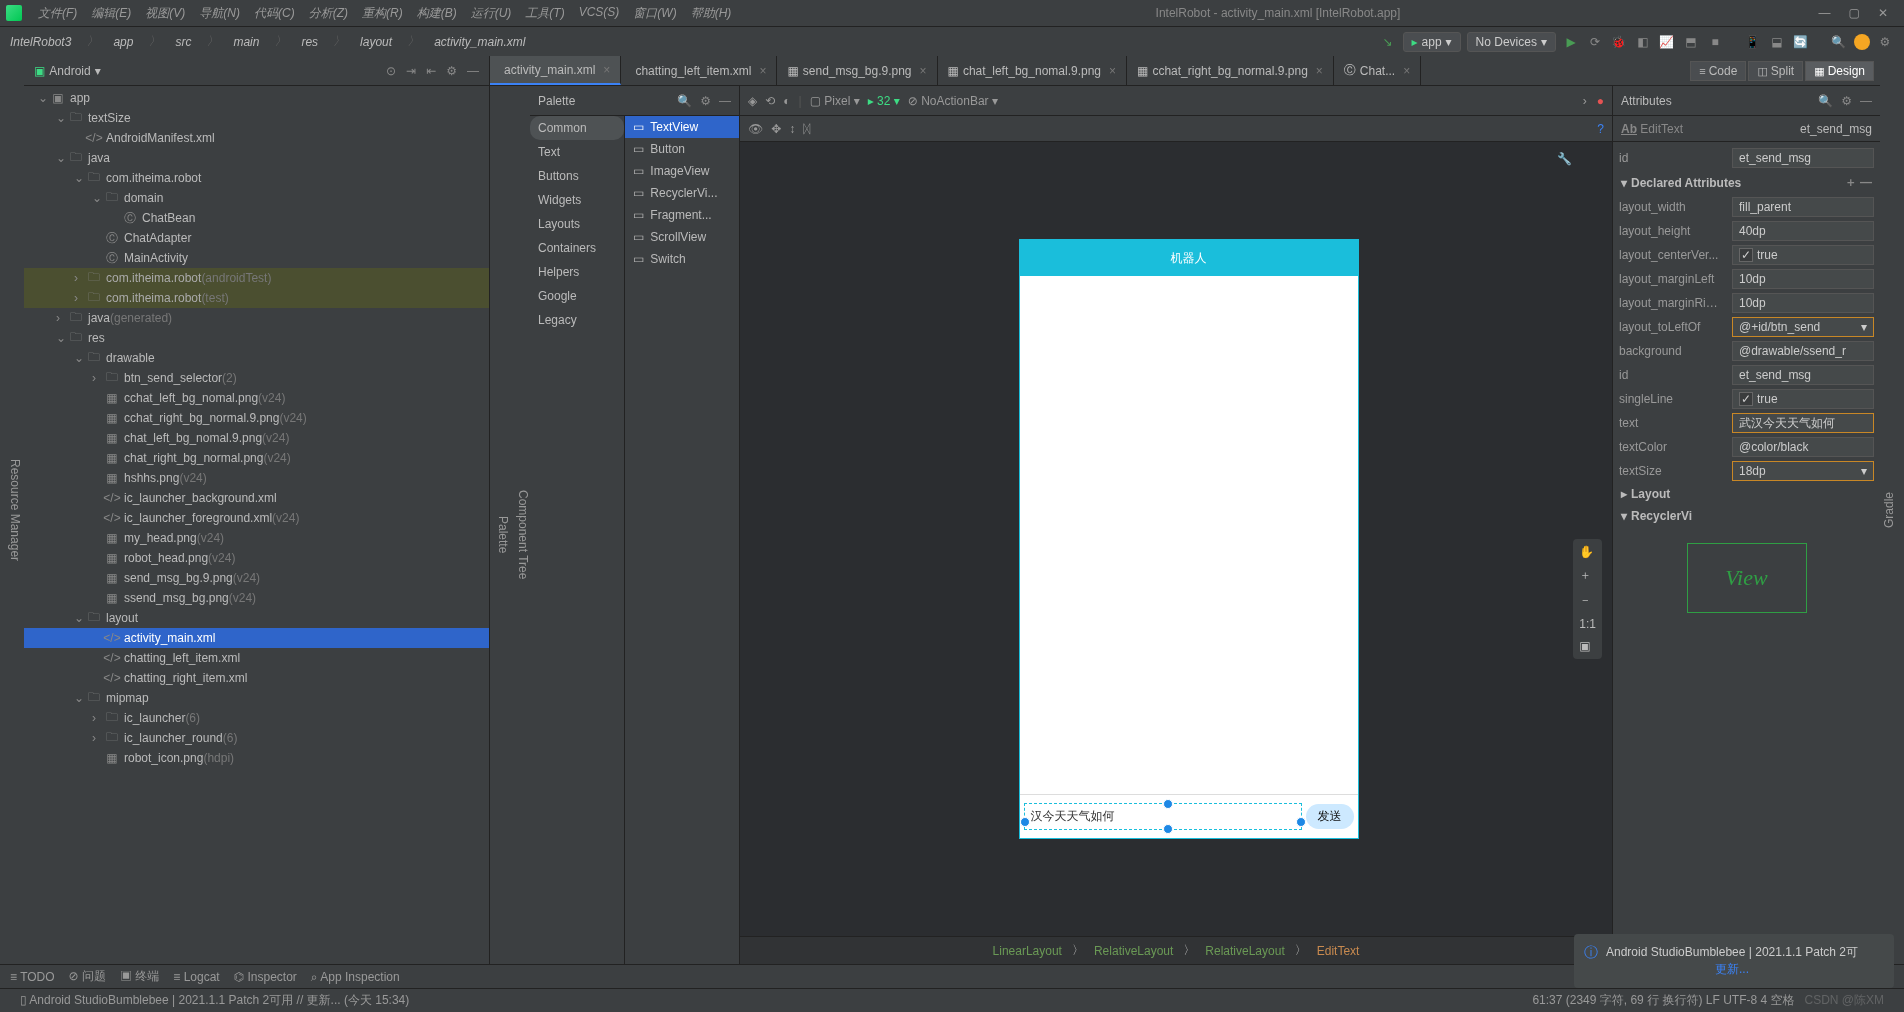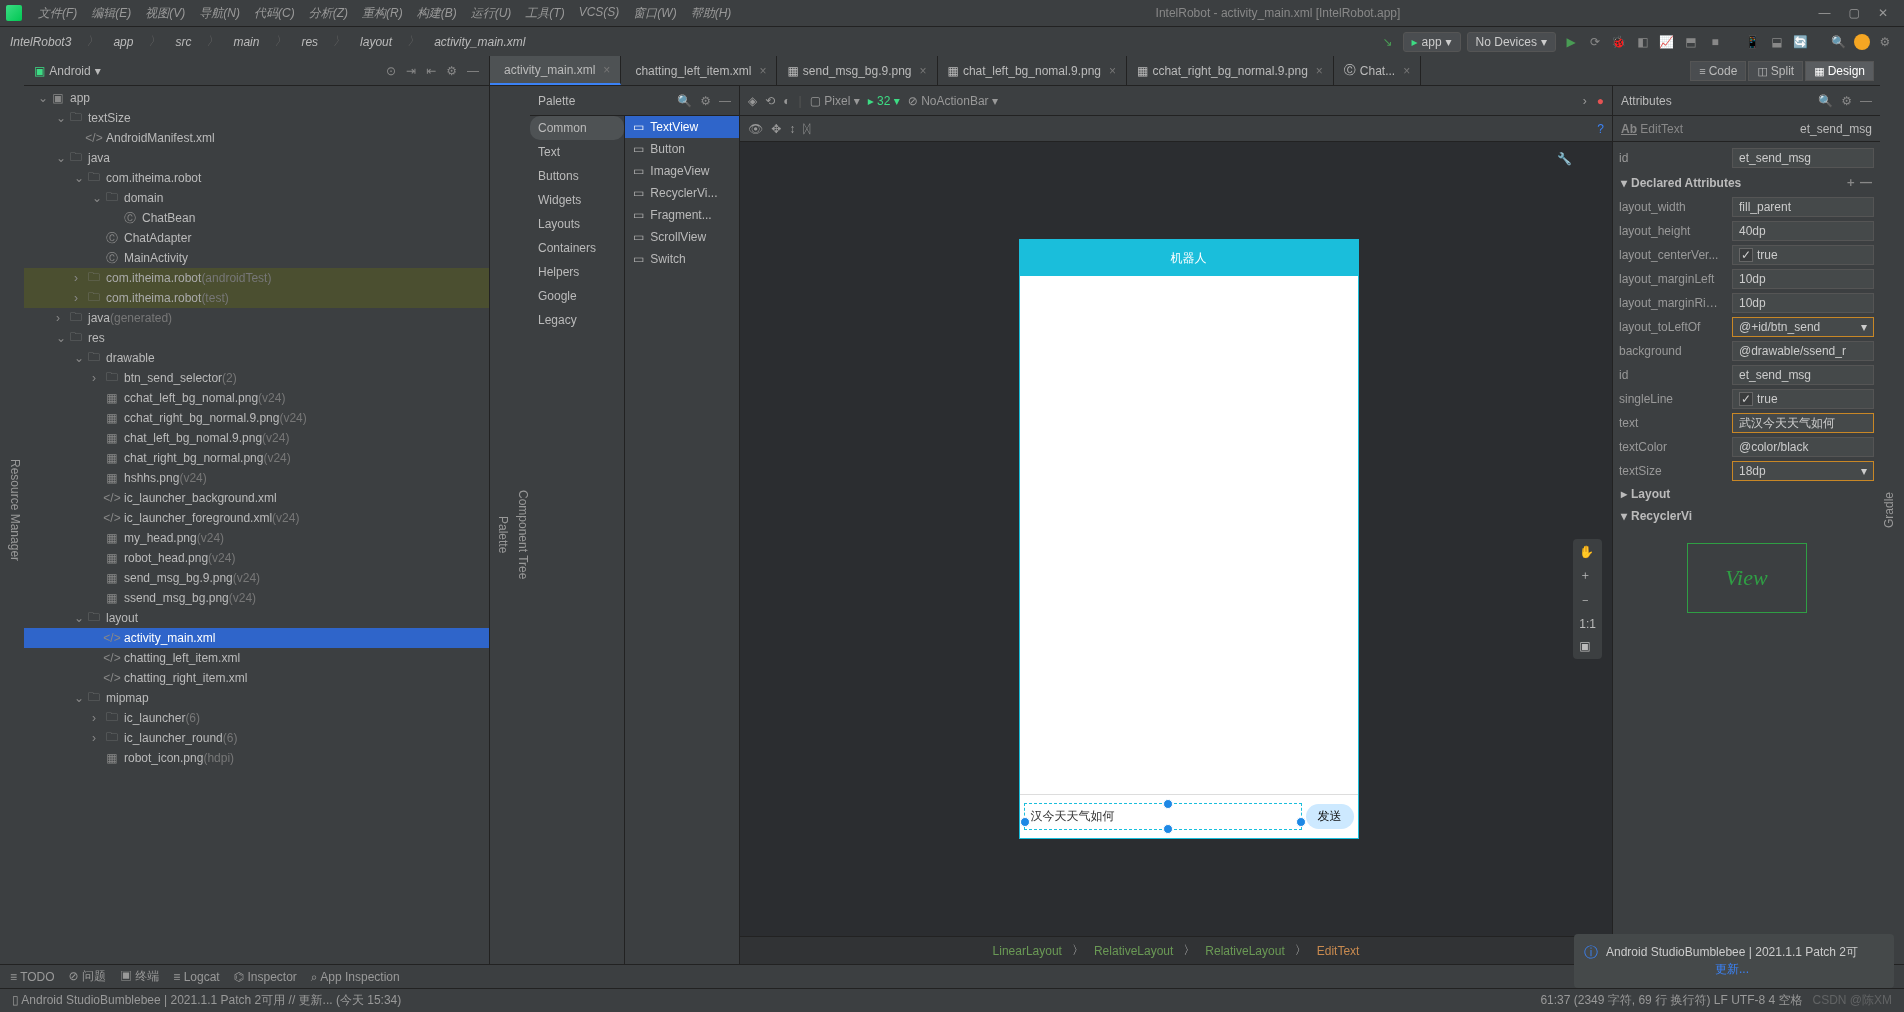--- a/index.html
+++ b/index.html
@@ -73,21 +73,21 @@
 .attr-section .add{margin-left:auto; color:#888;}
 .view-box { border:1px solid #2f9e44; width:120px; height:70px; margin:16px auto; display:flex; align-items:center; justify-content:center; color:#2f9e44; font-size:22px; font-style:italic; font-family: serif;}
 .notif { position:absolute; right:10px; bottom:24px; width:320px; background:#45494a; padding:10px; border-radius:4px; display:flex; gap:8px; color:#ccc;}
 .notif .dot{color:#3b82f6; font-size:14px;}
 .notif-link { color:#3b82f6;text-align:center; }
 .bread-row { height:28px; background:#313335; display:flex; align-items:center; justify-content:center; gap:10px; border-top:1px solid #222;}
 .bread-row span{color:#6a9955;} .bread-row .sel{color:#c88a4f;}
 .tool-row { height:24px; background:#3c3f41; display:flex; align-items:center; padding:0 10px; gap:14px; border-top:1px solid #222; color:#999;}
 .tool-row .r{margin-left:auto; display:flex; gap:14px; align-items:center;}
 .badge{background:#2f9e44; color:#fff; border-radius:8px; padding:0 4px; font-size:10px;}
-.status-row { height:24px; background:#3c3f41; display:flex; align-items:center; padding:0 12px; color:#999; border-top:1px solid #222;}
+.status-row { height:24px; background:#3c3f41; display:flex; align-items:center; padding:0 20px; color:#999; border-top:1px solid #222;}
 .status-row .r{margin-left:auto; display:flex; gap:10px;}
 .pal-head{height:30px; display:flex; align-items:center; padding:0 8px; border-bottom:1px solid #222; color:#bbb;}
 .pal-head .ri{margin-left:auto; display:flex; gap:8px; color:#888;}
 .pal-body{display:flex; flex:1;}
 .pal-wrap{display:flex; flex-direction:column; flex:1;}
 .dev-row{height:30px; display:flex; align-items:center; gap:8px; padding:0 8px; border-bottom:1px solid #222; background:#3c3f41; color:#999;}
 .warn{color:#e55353;}
 </style>
 </head>
 <body>

